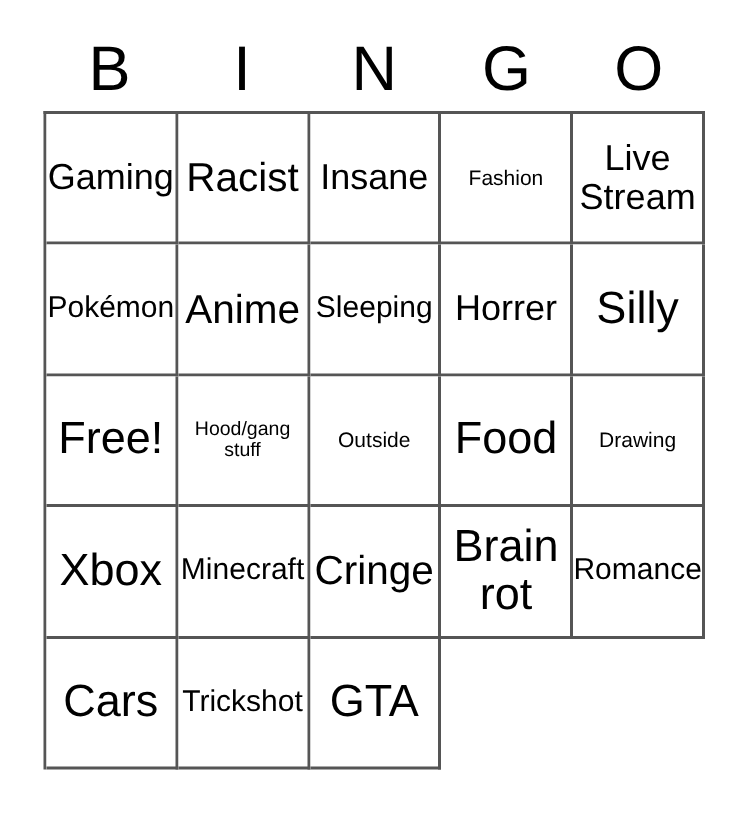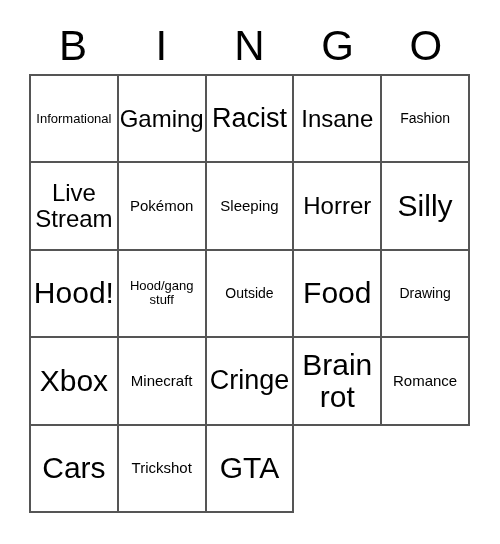--- a/index.html
+++ b/index.html
@@ -78,70 +78,70 @@
     color: #000000;
     white-space: pre-line;
     word-break: normal;
   }
 
   
   .fs-xxl { font-size: 30px; }
   .fs-xl  { font-size: 27px; }
   .fs-lg  { font-size: 24px; }
   .fs-md  { font-size: 14px; }
-  .fs-sm  { font-size: 15px; }
+  .fs-sm  { font-size: 20px; }
   .fs-xs  { font-size: 13px; }
 </style>
 </head>
 <body>
 
 <div class="card">
 
   <div class="header-row">
     <div class="header-cell">B</div>
     <div class="header-cell">I</div>
     <div class="header-cell">N</div>
     <div class="header-cell">G</div>
     <div class="header-cell">O</div>
   </div>
 
   <div class="grid" id="bingo-grid">
-      <div class="cell">
-        <span class="cell-text fs-xs">Informational</span>
-      </div>
       <div class="cell">
         <span class="cell-text fs-lg">Gaming</span>
       </div>
       <div class="cell">
         <span class="cell-text fs-xl">Racist</span>
       </div>
       <div class="cell">
         <span class="cell-text fs-lg">Insane</span>
       </div>
       <div class="cell">
         <span class="cell-text fs-md">Fashion</span>
       </div>
       <div class="cell">
         <span class="cell-text fs-lg">Live
 Stream</span>
       </div>
       <div class="cell">
         <span class="cell-text fs-sm">Pokémon</span>
       </div>
       <div class="cell">
+        <span class="cell-text fs-xl">Anime</span>
+      </div>
+      <div class="cell">
         <span class="cell-text fs-sm">Sleeping</span>
       </div>
       <div class="cell">
         <span class="cell-text fs-lg">Horrer</span>
       </div>
       <div class="cell">
         <span class="cell-text fs-xxl">Silly</span>
       </div>
       <div class="cell">
-        <span class="cell-text fs-xxl">Hood!</span>
+        <span class="cell-text fs-xxl">Free!</span>
       </div>
       <div class="cell">
         <span class="cell-text fs-xs">Hood/gang
 stuff</span>
       </div>
       <div class="cell">
         <span class="cell-text fs-md">Outside</span>
       </div>
       <div class="cell">
         <span class="cell-text fs-xxl">Food</span>

